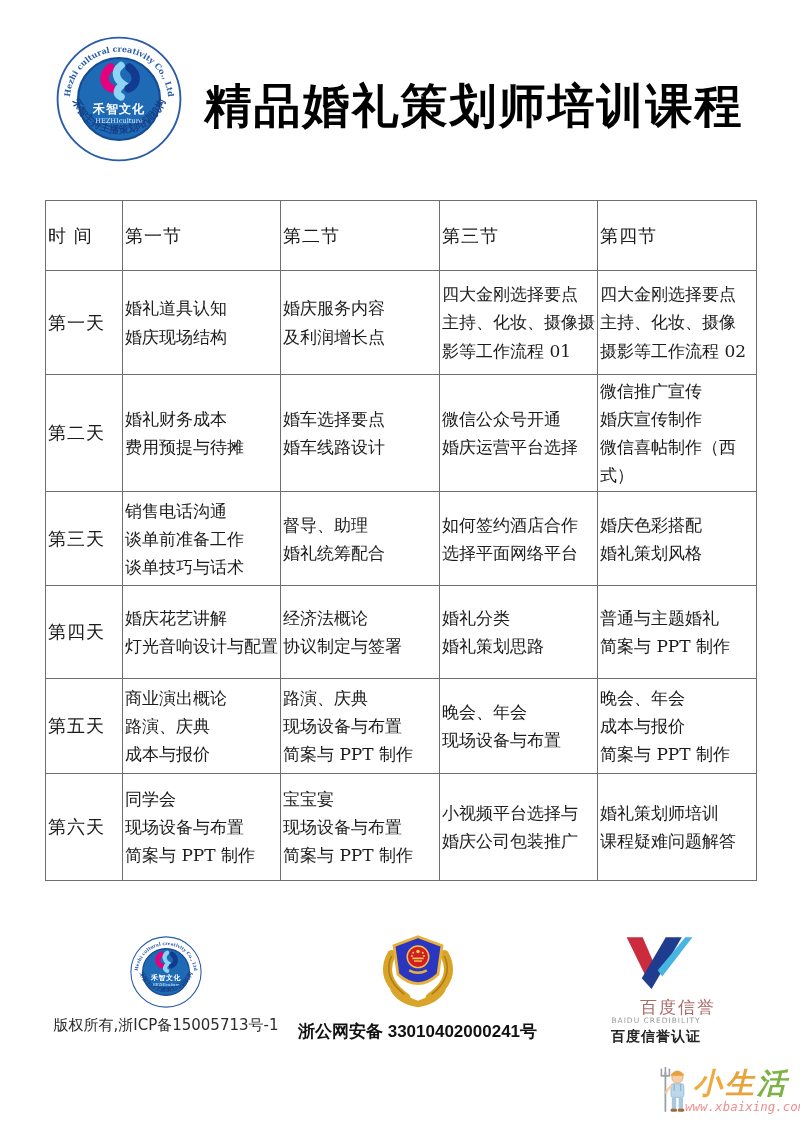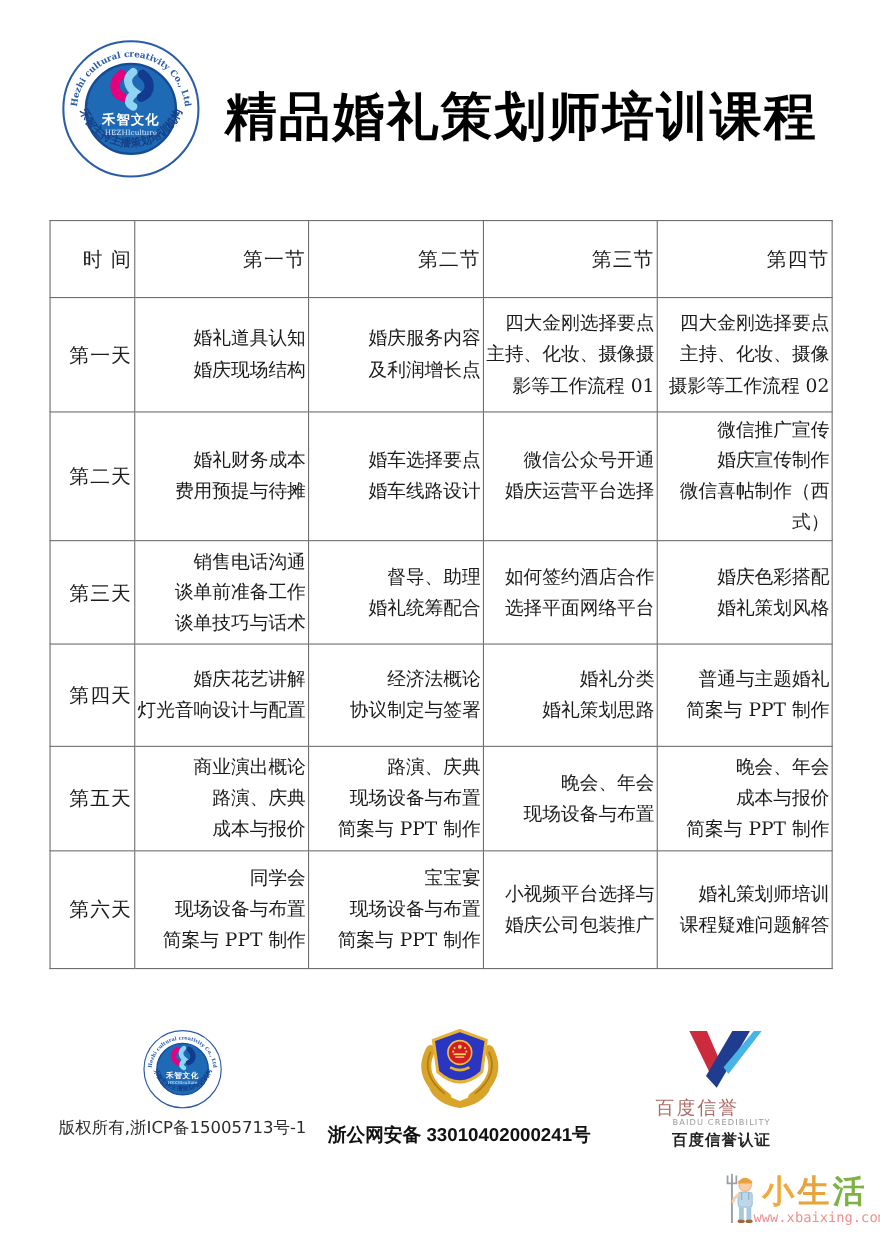--- a/index.html
+++ b/index.html
@@ -8,46 +8,46 @@
 
   
   .logo-header{position:absolute;left:56px;top:36px;width:126px;height:126px;}
   .page-title{position:absolute;left:185px;top:62px;width:578px;height:88px;
               display:flex;align-items:center;justify-content:center;
               font-size:47px;font-weight:bold;letter-spacing:2px;color:#000;white-space:nowrap;}
 
   
   table.schedule{position:absolute;left:45px;top:200px;border-collapse:collapse;table-layout:fixed;
                  background:#fff;}
-  table.schedule td,table.schedule th{border:1px solid #6e6e6e;text-align:right;vertical-align:middle;
+  table.schedule td,table.schedule th{border:1px solid #6e6e6e;text-align:left;vertical-align:middle;
                  padding:2px;font-weight:normal;}
   .th-cell{font-size:18px;letter-spacing:1px;}
   .day-cell{font-size:18px;letter-spacing:1px;}
   .course-cell{font-size:17px;line-height:1.65;white-space:pre-line;}
   tr.h-head{height:70px;}
   tr.h-r0{height:104px;} tr.h-r1{height:94px;} tr.h-r2{height:94px;}
   tr.h-r3{height:93px;}  tr.h-r4{height:95px;} tr.h-r5{height:107px;}
 
   
   .logo-footer{position:absolute;left:130px;top:936px;width:72px;height:72px;}
   .icp-text{position:absolute;left:36px;top:1016px;width:260px;text-align:center;
             font-family:"DejaVu Sans","Liberation Sans",sans-serif;font-size:15px;color:#2b2b2b;}
   .police-badge{position:absolute;left:374px;top:928px;width:88px;height:84px;}
   .police-text{position:absolute;left:295px;top:1020px;width:245px;text-align:center;
                font-family:Liberation Sans, sans-serif;font-size:17px;font-weight:bold;color:#111;}
   .baidu-logo{position:absolute;left:616px;top:934px;width:80px;height:60px;}
-  .baidu-cn{position:absolute;left:596px;top:996px;width:120px;text-align:left;
+  .baidu-cn{position:absolute;left:596px;top:996px;width:120px;text-align:right;
             font-family:Liberation Serif, serif;font-size:17px;letter-spacing:2px;color:#aa6a66;}
   .baidu-en{position:absolute;left:596px;top:1016px;width:120px;text-align:center;
             font-family:"DejaVu Sans","Liberation Sans",sans-serif;font-size:7.5px;letter-spacing:1px;color:#9a9a9a;}
   .baidu-cert{position:absolute;left:586px;top:1028px;width:140px;text-align:center;
             font-family:"DejaVu Sans","Liberation Sans",sans-serif;font-size:14px;font-weight:bold;letter-spacing:1px;color:#222;}
 
   
-  .watermark{position:absolute;right:6px;bottom:6px;width:135px;height:60px;}
+  .watermark{position:absolute;right:6px;bottom:6px;width:135px;height:60px;font-style:italic;}
   .farmer-icon{position:absolute;left:0;bottom:2px;width:32px;height:58px;}
   .wm-title{position:absolute;left:34px;top:2px;width:100px;font-size:29px;font-weight:bold;
             font-family:"DejaVu Sans","Liberation Sans",sans-serif;letter-spacing:3px;white-space:nowrap;}
   .wm-c0{color:#f2a93b;} .wm-c1{color:#e8a33d;} .wm-c2{color:#7cb342;}
   .wm-url{position:absolute;left:26px;top:37px;width:110px;font-size:12.5px;color:#ef8f8f;
           font-family:"DejaVu Sans Mono","Liberation Mono",monospace;white-space:nowrap;}
 </style>
 </head>
 <body>
 

